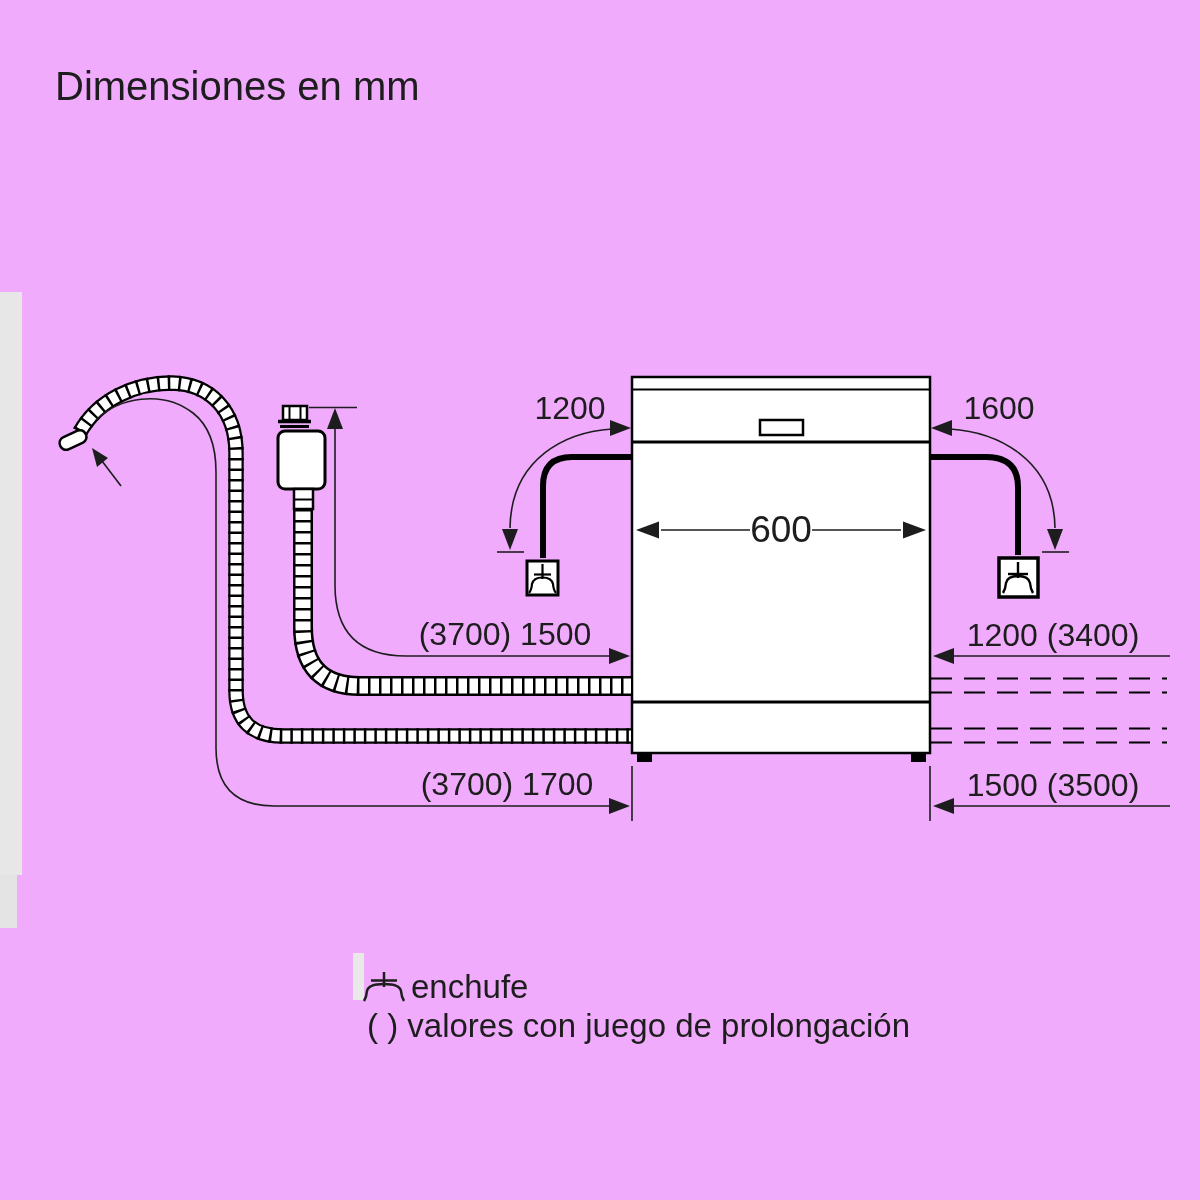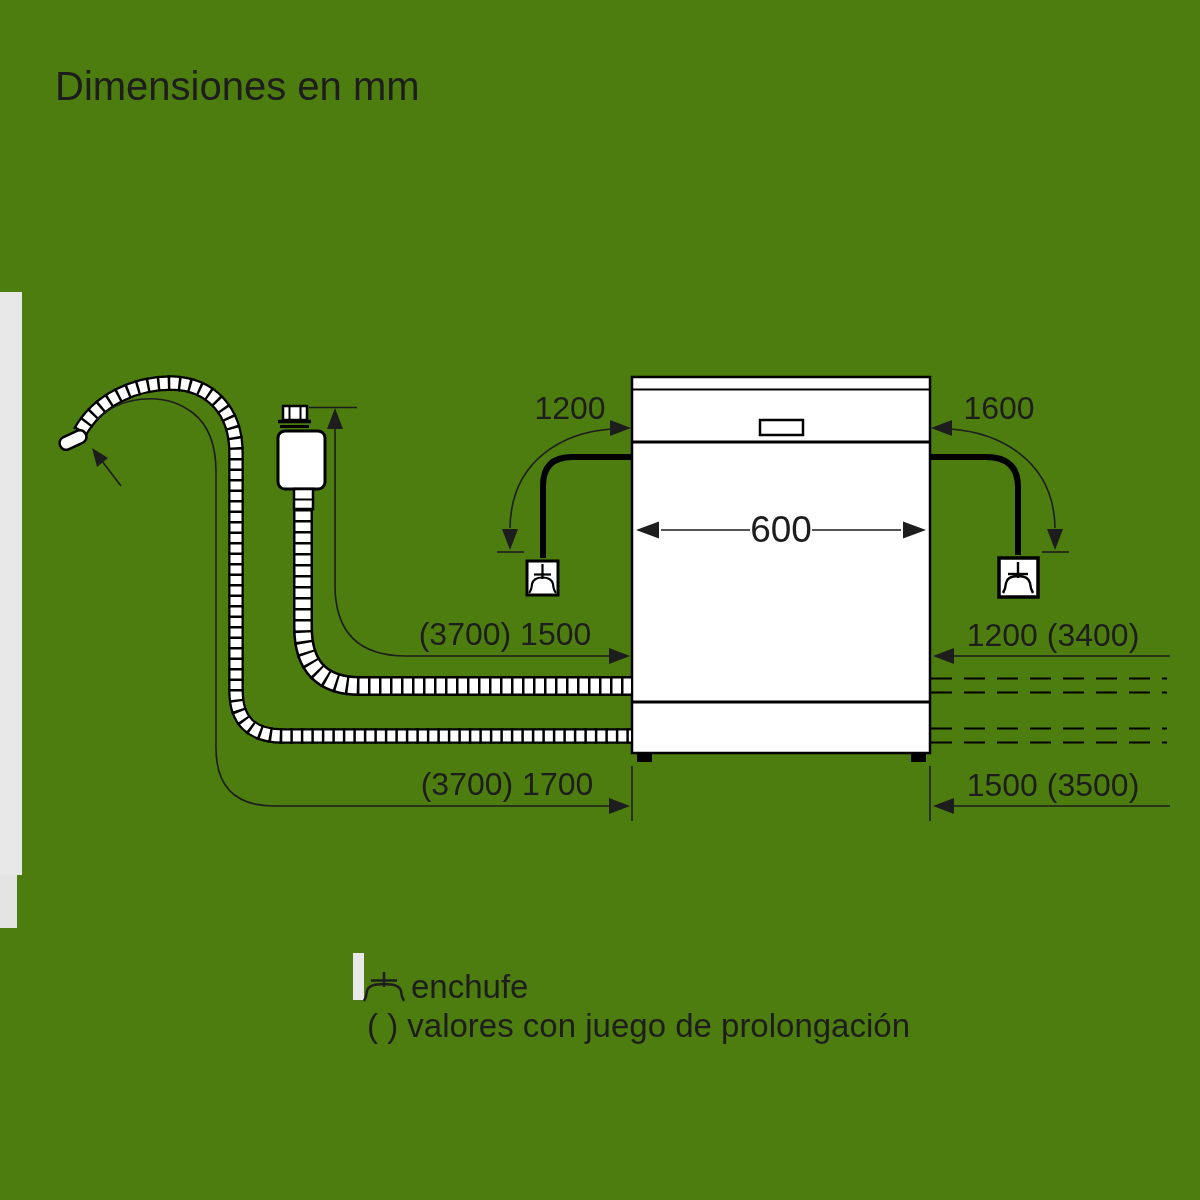--- a/index.html
+++ b/index.html
@@ -1,16 +1,16 @@
 <!DOCTYPE html>
 <html><head>
 <meta charset="utf-8">
 <style>
   html,body{margin:0;padding:0;background:#fff;}
-  #stage{position:relative;width:1200px;height:1200px;background:#4d7c0f;overflow:hidden;
+  #stage{position:relative;width:1200px;height:1200px;background:#f0abfc;overflow:hidden;
          font-family:"Liberation Sans",sans-serif;color:#1d1d1d;}
   #page-title{position:absolute;left:55px;top:64px;font-size:40px;line-height:1.1;
               color:#1d1d1d;letter-spacing:0px;}
   svg{position:absolute;left:0;top:0;}
   svg text{font-family:"Liberation Sans",sans-serif;fill:#1d1d1d;}
   .dim-label{font-size:32px;}
   .dim-label-big{font-size:37px;}
   .legend-label{font-size:33px;}
   .thin{stroke:#1d1d1d;stroke-width:1.6;fill:none;}
   .thick-line{stroke:#000;stroke-width:3;fill:none;}

